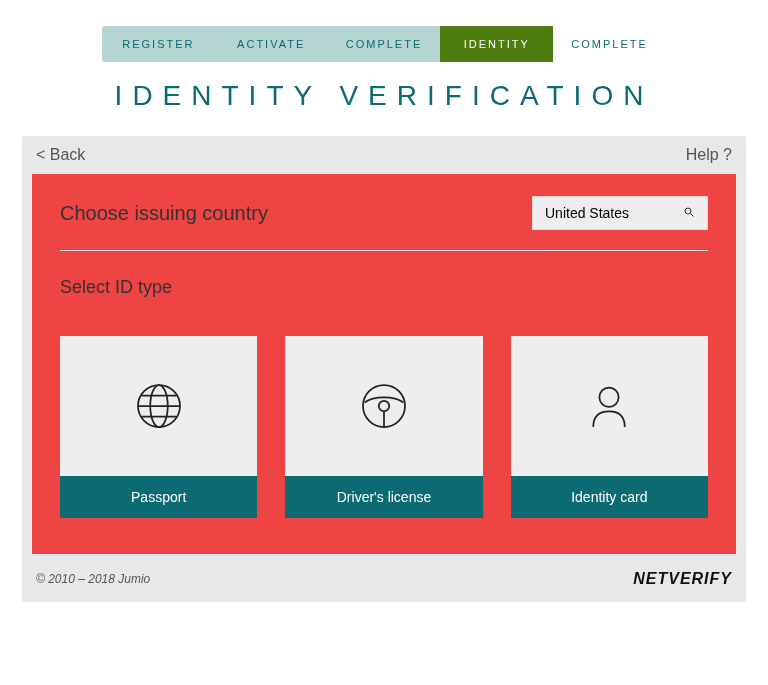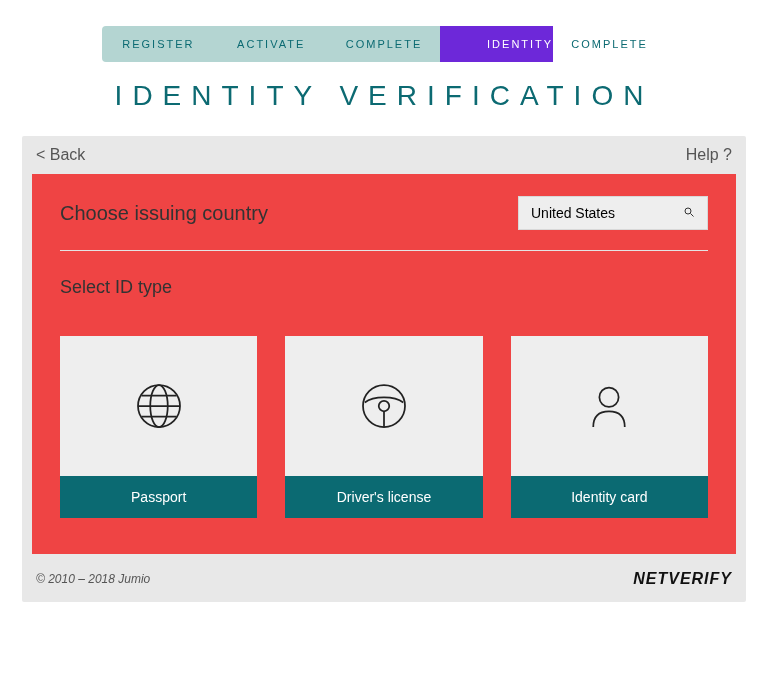--- a/index.html
+++ b/index.html
@@ -20,21 +20,21 @@
   .step {
     flex: 1;
     text-align: center;
     padding: 12px 0;
     font-size: 11px;
     letter-spacing: 2px;
     color: #0b6a72;
     background: #b4d5d2;
     cursor: pointer;
   }
-  .step.active { background: #6d28d9; color: #ffffff; text-align: right; }
+  .step.active { background: #4d7c0f; color: #ffffff; }
   .step.pending { background: #ffffff; color: #0b6a72; }
   .title {
     text-align: center;
     color: #0c6a72;
     font-weight: 300;
     letter-spacing: 10px;
     font-size: 28px;
     margin: 18px 0 24px 0;
   }
   .panel {
@@ -62,21 +62,21 @@
     border-bottom: 1px solid #e4e4e4;
   }
   .row1 h2 { font-size: 20px; font-weight: 400; color: #333; }
   .country {
     display: flex;
     align-items: center;
     justify-content: space-between;
     background: #eeeeee;
     border: 1px solid #d8d8d8;
     padding: 8px 12px;
-    width: 190px;
+    width: 176px;
     font-size: 14px;
     cursor: pointer;
   }
   .country svg { width: 12px; height: 12px; }
   .row2 { margin-top: 26px; }
   .row2 h3 { font-size: 18px; font-weight: 400; color: #333; }
   .cards {
     display: flex;
     justify-content: space-between;
     margin-top: 38px;

